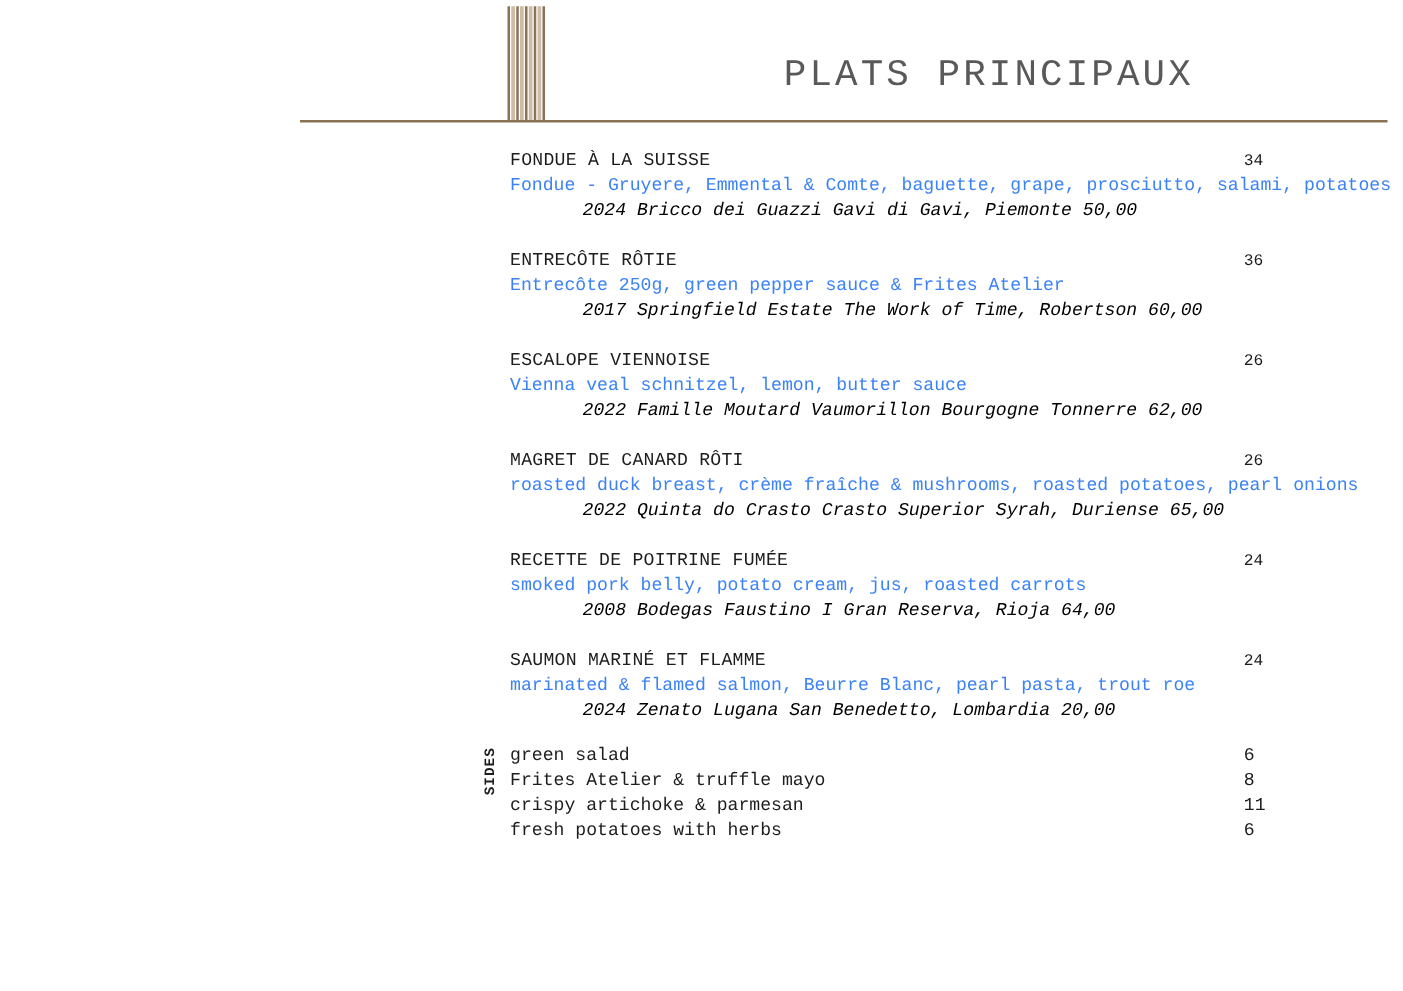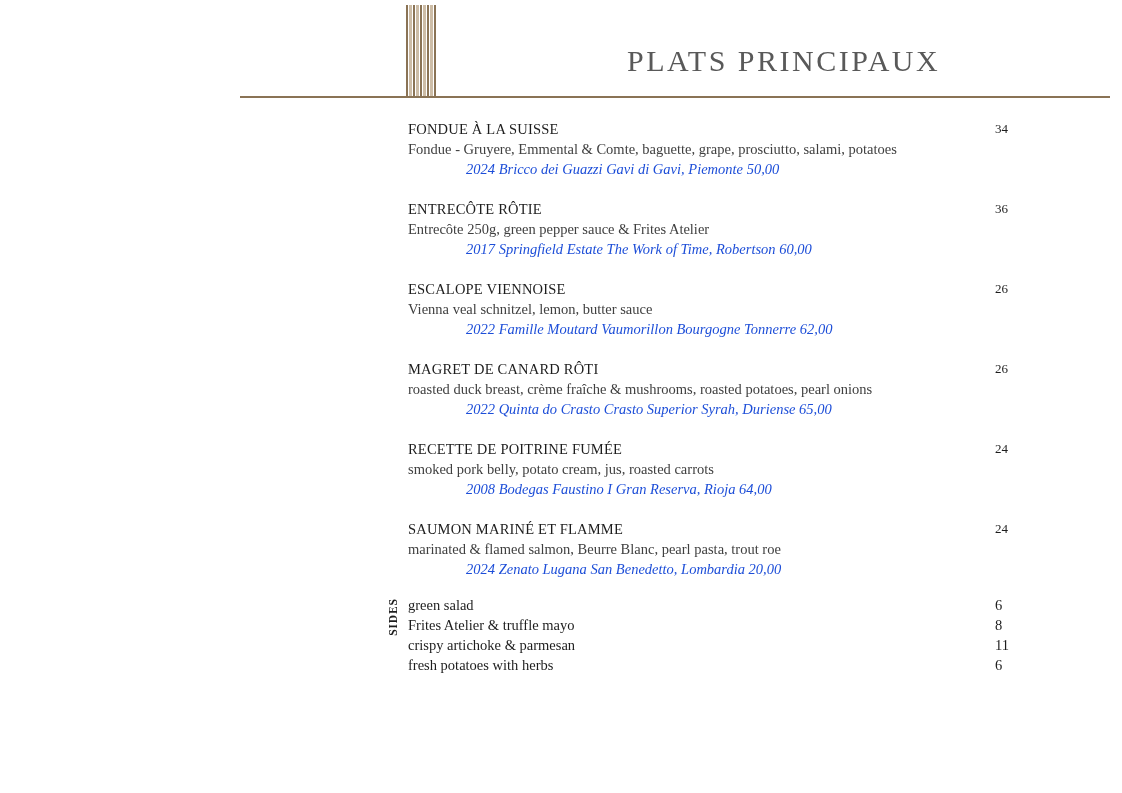--- a/index.html
+++ b/index.html
@@ -1,20 +1,20 @@
 <!DOCTYPE html>
 <html><head>
 <meta charset="utf-8">
 <style>
   html,body { margin:0; padding:0; background:#ffffff; }
   .page {
     position:relative;
     width:1122px; height:793px;
     background:#ffffff;
-    font-family:Liberation Serif, serif;
+    font-family:Liberation Mono, monospace;
     color:#1d1d1d;
     overflow:hidden;
   }
   
   .deco-lines { position:absolute; left:406px; top:5px; height:92px; display:flex; }
   .deco-lines .dark { width:2px; background:#8a7355; }
   .deco-lines .tan  { width:3px; background:#cdbda7; }
   .deco-lines .gap  { width:1px; background:transparent; }
   
   .title {
@@ -26,22 +26,22 @@
   .rule { position:absolute; left:240px; top:96px; width:870px; height:2px; background:#8a7355; }
   
   .menu { position:absolute; left:408px; top:119px; width:660px; }
   .item { position:relative; margin-bottom:20px; white-space:nowrap; }
   .item.last { margin-bottom:16px; }
   .item-name { line-height:20px; font-size:14.5px; letter-spacing:0.2px; color:#1d1d1d; }
   .item-price {
     position:absolute; left:587px; top:0;
     line-height:20px; font-size:13px; color:#1d1d1d;
   }
-  .item-desc { line-height:20px; font-size:14.5px; color:#404040; }
-  .item-wine { line-height:20px; font-size:14.5px; font-style:italic; padding-left:58px; color:#1d4ed8; }
+  .item-desc { line-height:20px; font-size:14.5px; color:#3b82f6; }
+  .item-wine { line-height:20px; font-size:14.5px; font-style:italic; padding-left:58px; color:#000000; }
   
   .side-row { position:relative; line-height:20px; font-size:14.5px; white-space:nowrap; }
   .side-price { position:absolute; left:587px; top:0; line-height:20px; font-size:14.5px; }
   .sides-label {
     position:absolute; left:393px; top:617px;
     transform:translate(-50%,-50%) rotate(-90deg);
     font-size:11.5px; font-weight:700; letter-spacing:0.8px;
     color:#1d1d1d;
   }
   

